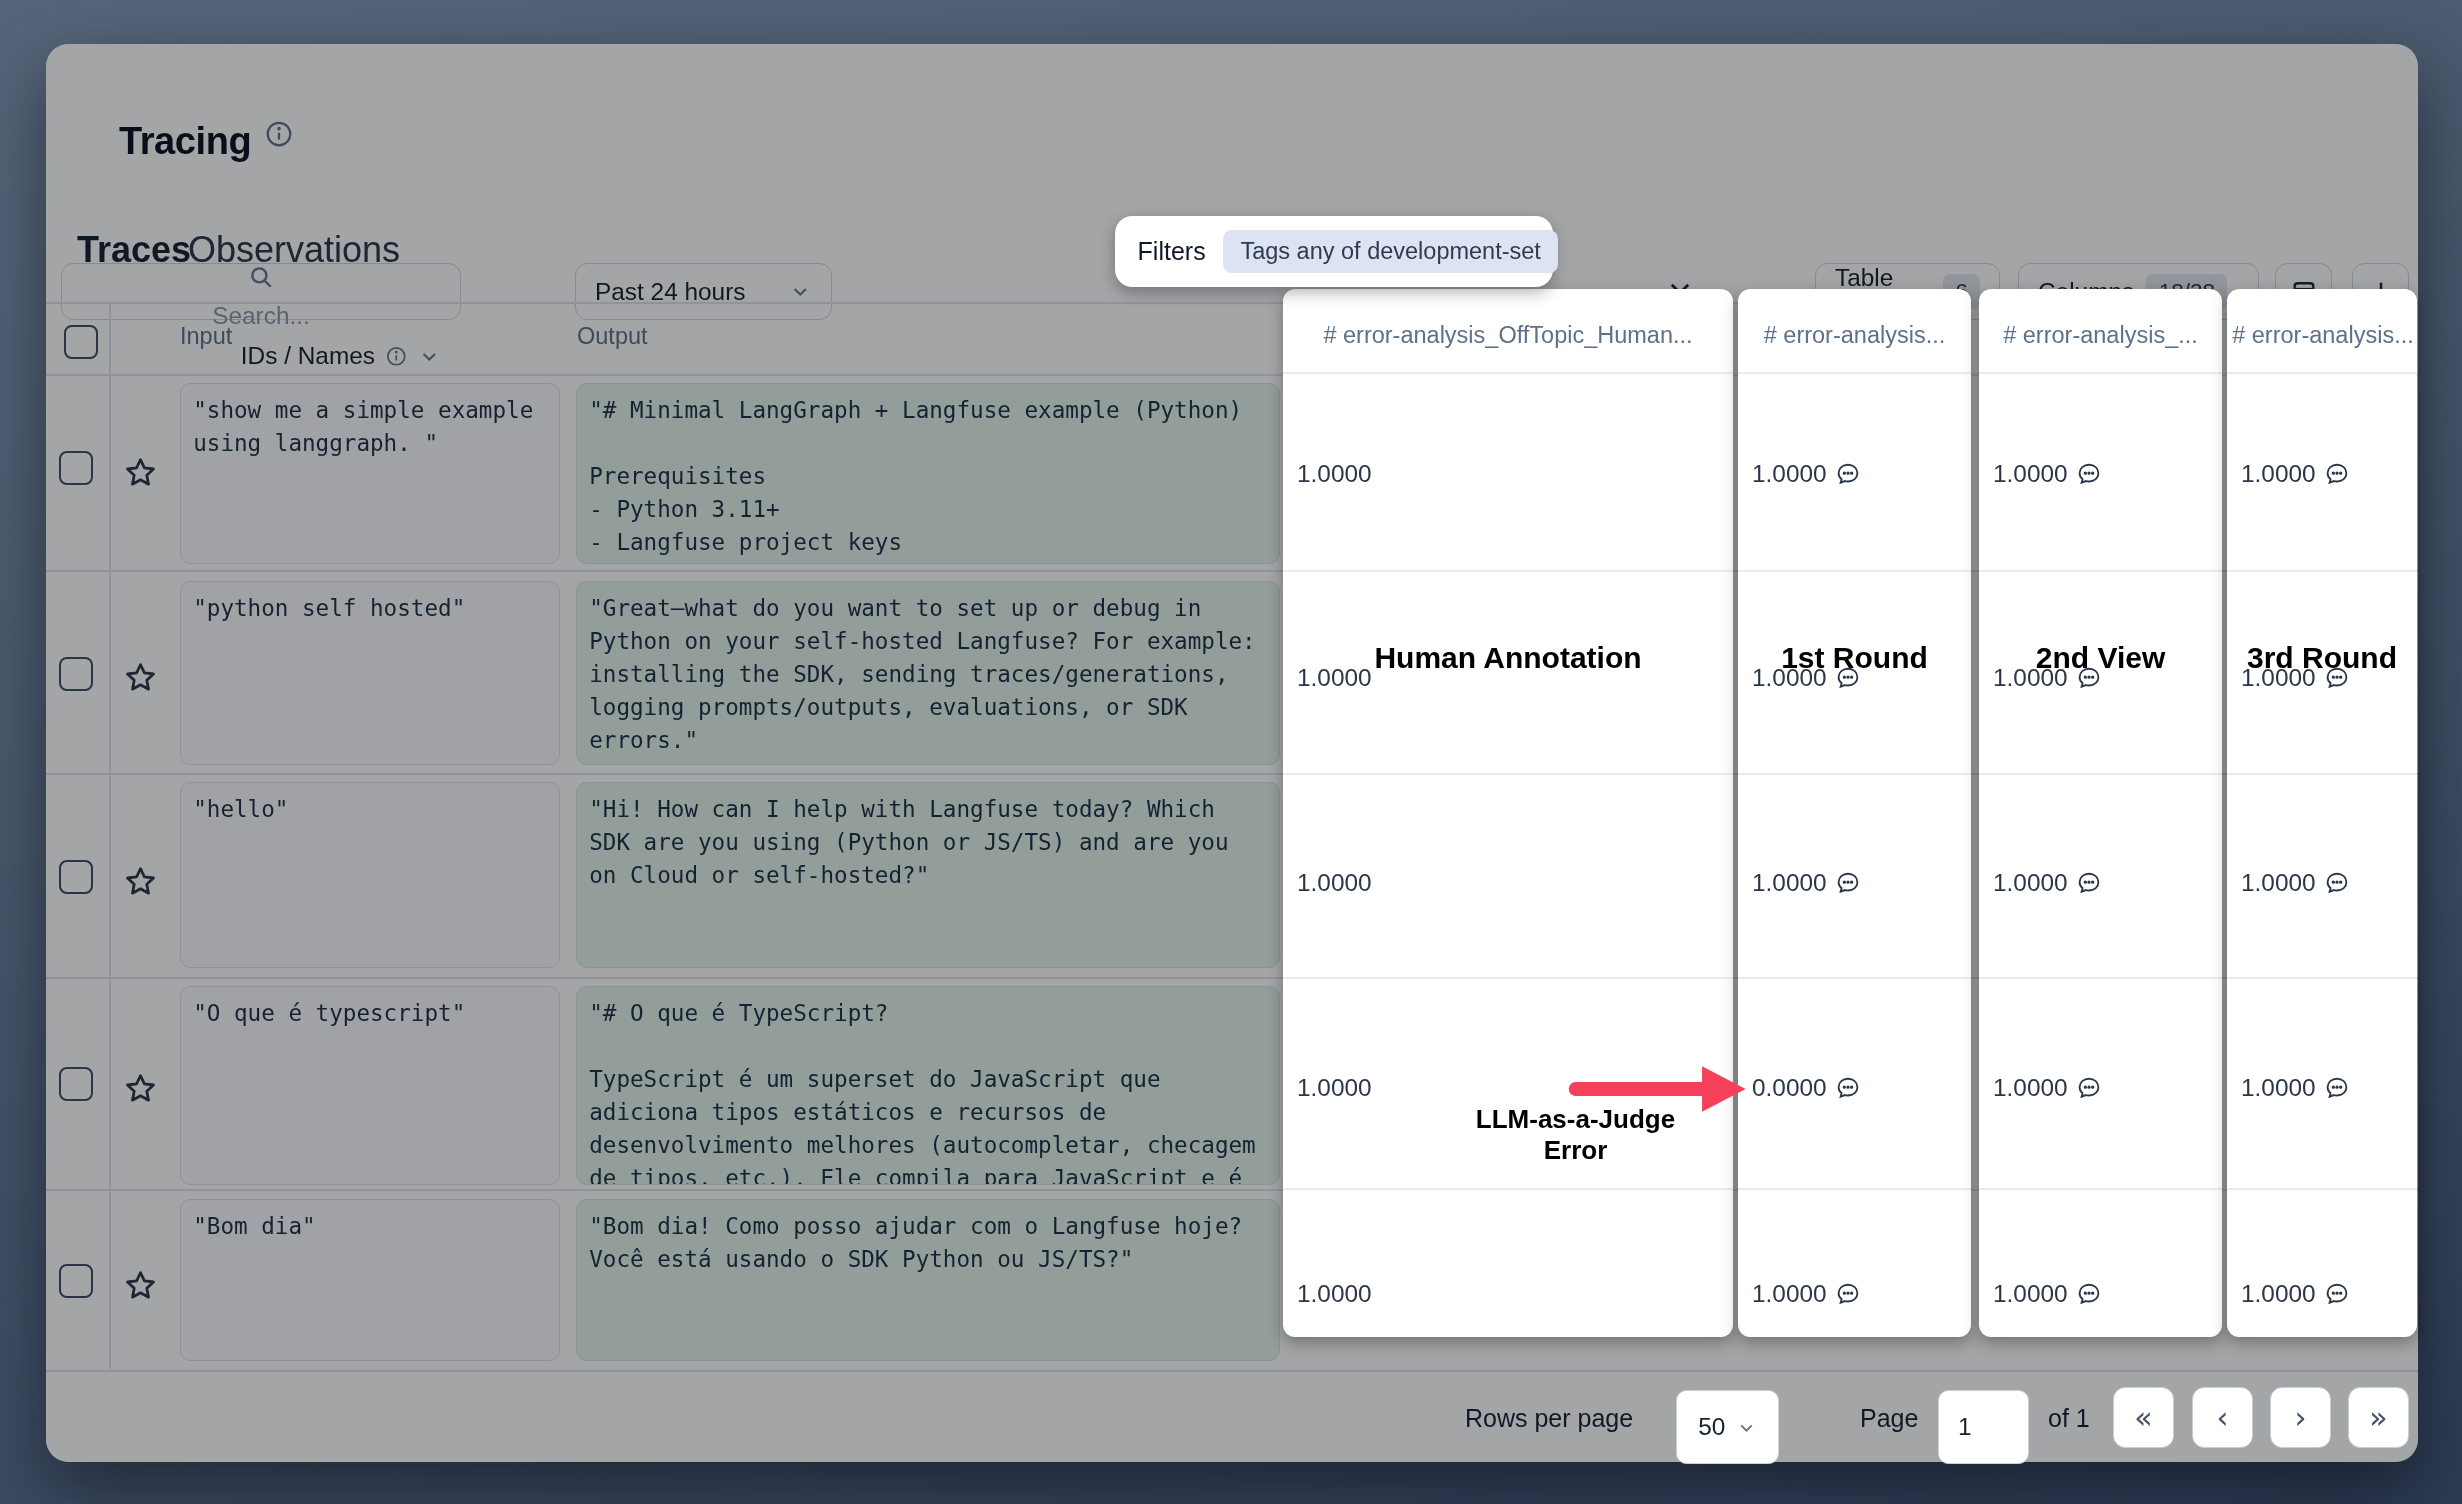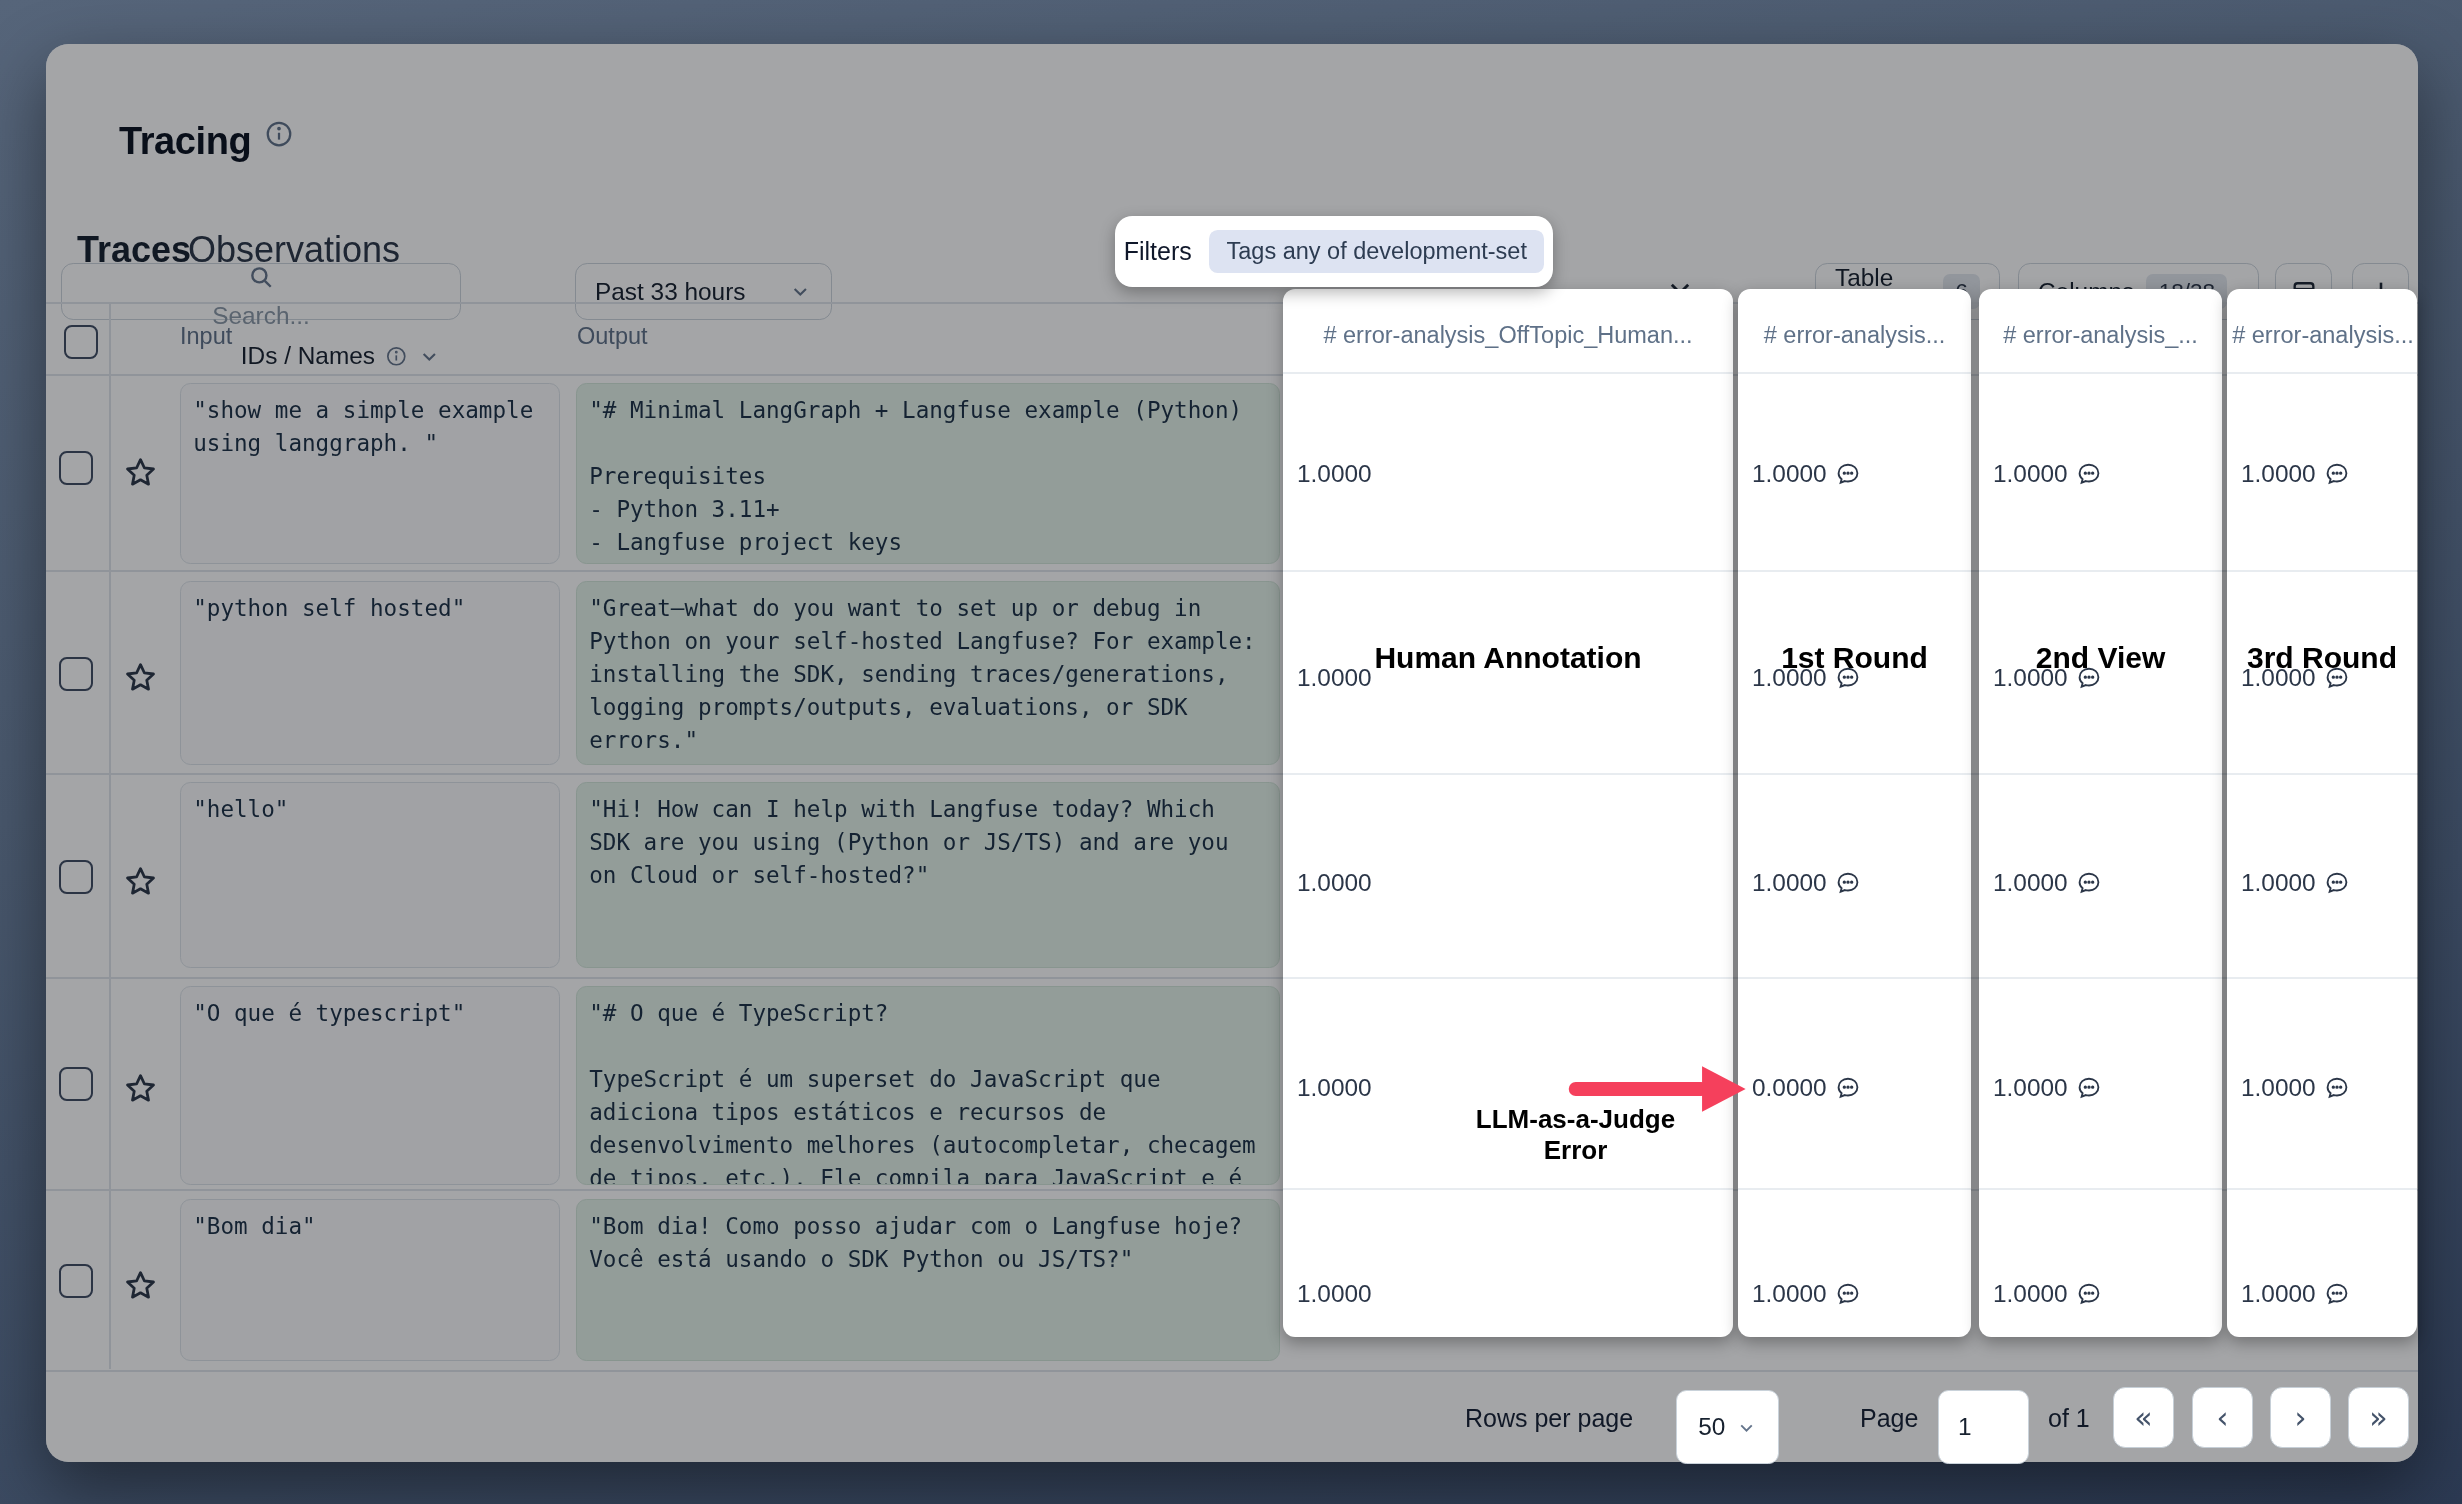--- a/index.html
+++ b/index.html
@@ -41,21 +41,21 @@
         box-shadow:0 5.2px 15.7px rgba(0,0,0,.30);}
   .scol .idlabel{position:absolute;left:0;right:0;top:33px;text-align:center;font-size:23.5px;font-weight:500;color:#5f7188;
         white-space:nowrap;overflow:hidden;padding:0 5.2px;}
   .scol .annot{position:absolute;left:0;right:0;top:352px;text-align:center;}
   .scol .annot span{display:inline-block;background:#fff;padding:0 8.7px;font-size:30px;font-weight:800;color:#000;}
   .scol .annot{top:352px;}
   .scol .line{position:absolute;left:0;right:0;height:1.7px;background:#e8ecf0;}
   .sval{position:absolute;display:flex;align-items:center;gap:8.7px;font-size:24.4px;color:#2b3648;padding-left:14px;}
   
   .filters-box{position:absolute;left:1115px;top:216px;width:438px;height:71px;background:#fff;border-radius:17.4px;
-        box-shadow:0 5.2px 15.7px rgba(0,0,0,.30);display:flex;align-items:center;gap:17.4px;padding:0 22.6px;box-sizing:border-box;justify-content:center;}
+        box-shadow:0 5.2px 15.7px rgba(0,0,0,.30);display:flex;align-items:center;gap:17.4px;padding:0 22.6px;box-sizing:border-box;}
   .filters-label{font-size:25px;font-weight:500;color:#0f172a;}
   .chip{background:#dde3f2;border-radius:8.7px;padding:7.8px 17.4px;font-size:23.5px;color:#2d3c52;white-space:nowrap;}
   
   .callout{position:absolute;}
   .callout-label{position:absolute;left:1445px;top:1104px;width:261px;text-align:center;
         font-size:26px;font-weight:800;color:#000;}
   
   .ftext{position:absolute;top:1404px;font-size:25px;color:#101827;font-weight:500;}
   .fbox{position:absolute;top:1390px;height:74px;box-sizing:border-box;border:1.7px solid #c9d2da;border-radius:10.4px;
         display:flex;align-items:center;justify-content:center;gap:10.4px;font-size:24.4px;color:#17212f;background:#fff;}
@@ -99,21 +99,21 @@
           </span>
         <span>
             <svg width="22.6" height="22.6" viewBox="0 0 24 24" fill="none" stroke="#64748b" stroke-width="2.2">
               <polyline points="6,9.5 12,15.5 18,9.5"></polyline>
             </svg>
           </span>
       </span>
     </div>
 
     <div class="tbtn" style="left:529px;width:257px;">
-      <span>Past 33 hours</span>
+      <span>Past 24 hours</span>
       <span style="margin-left:auto;">
           <svg width="22.6" height="22.6" viewBox="0 0 24 24" fill="none" stroke="#64748b" stroke-width="2.2">
             <polyline points="6,9.5 12,15.5 18,9.5"></polyline>
           </svg>
         </span>
     </div>
 
 
     <div class="clear-x">
         <svg width="28" height="28" viewBox="0 0 24 24" fill="none" stroke="#1f2937" stroke-width="2.4">

